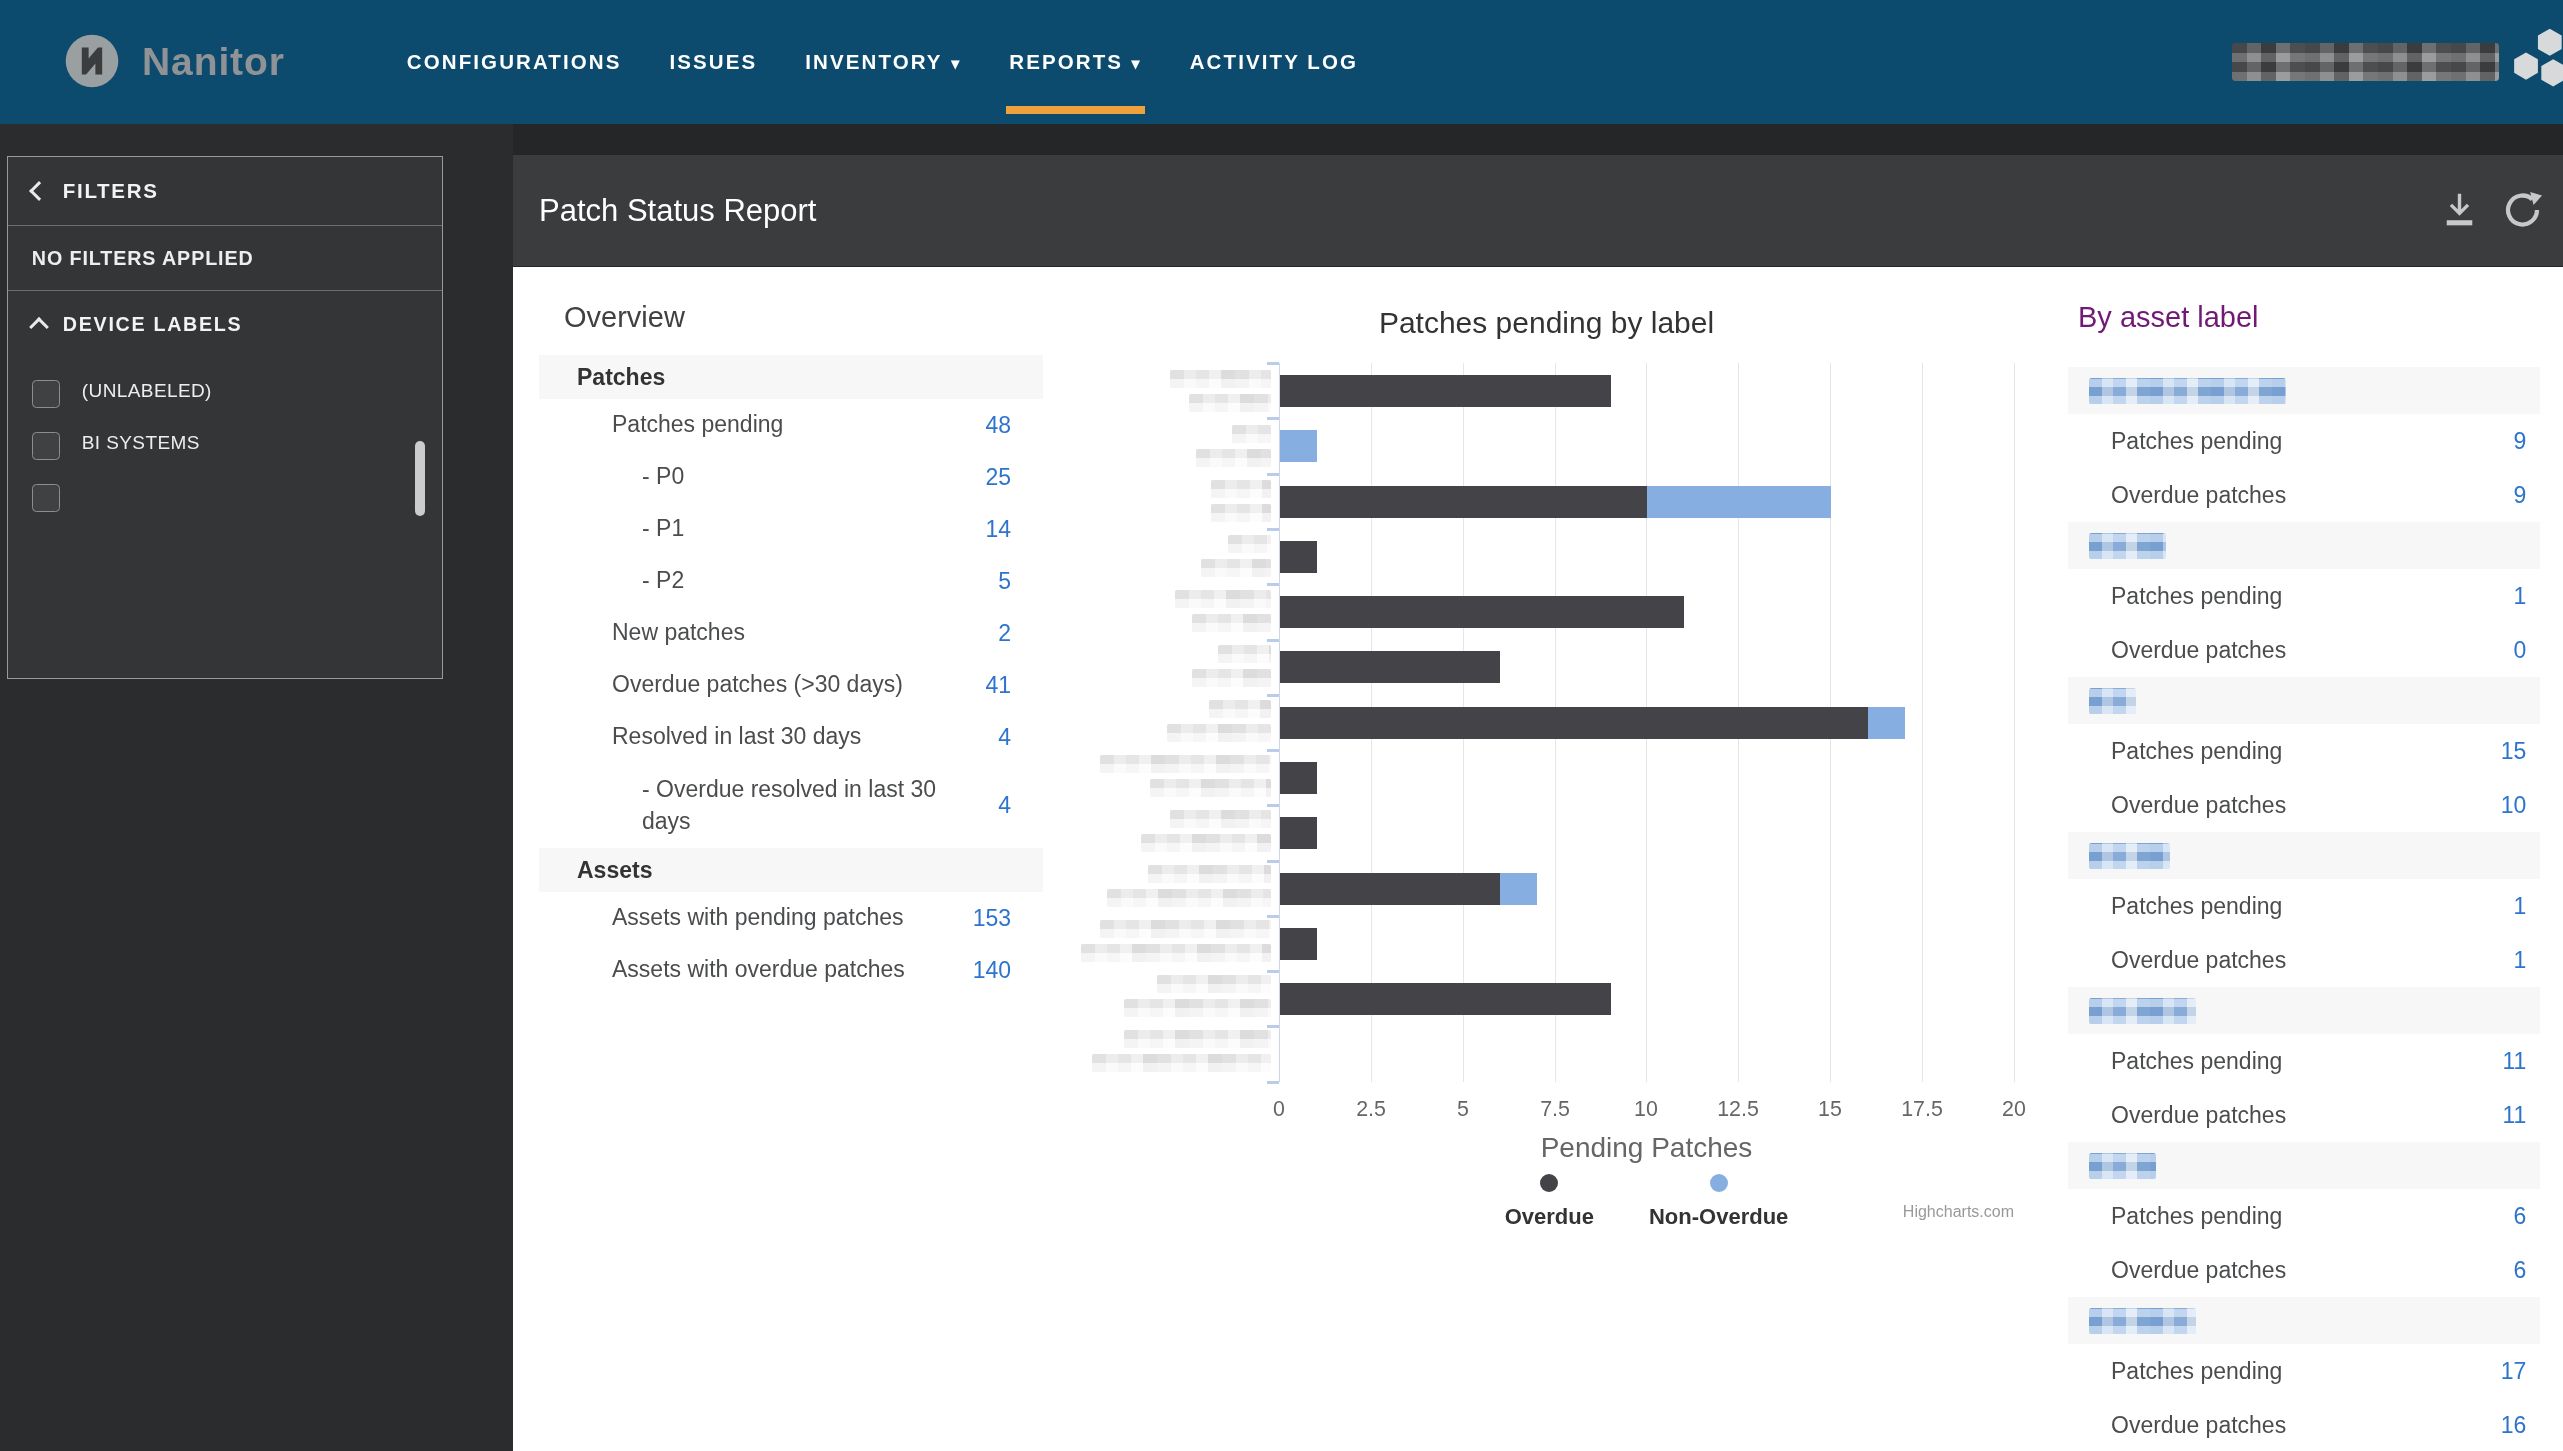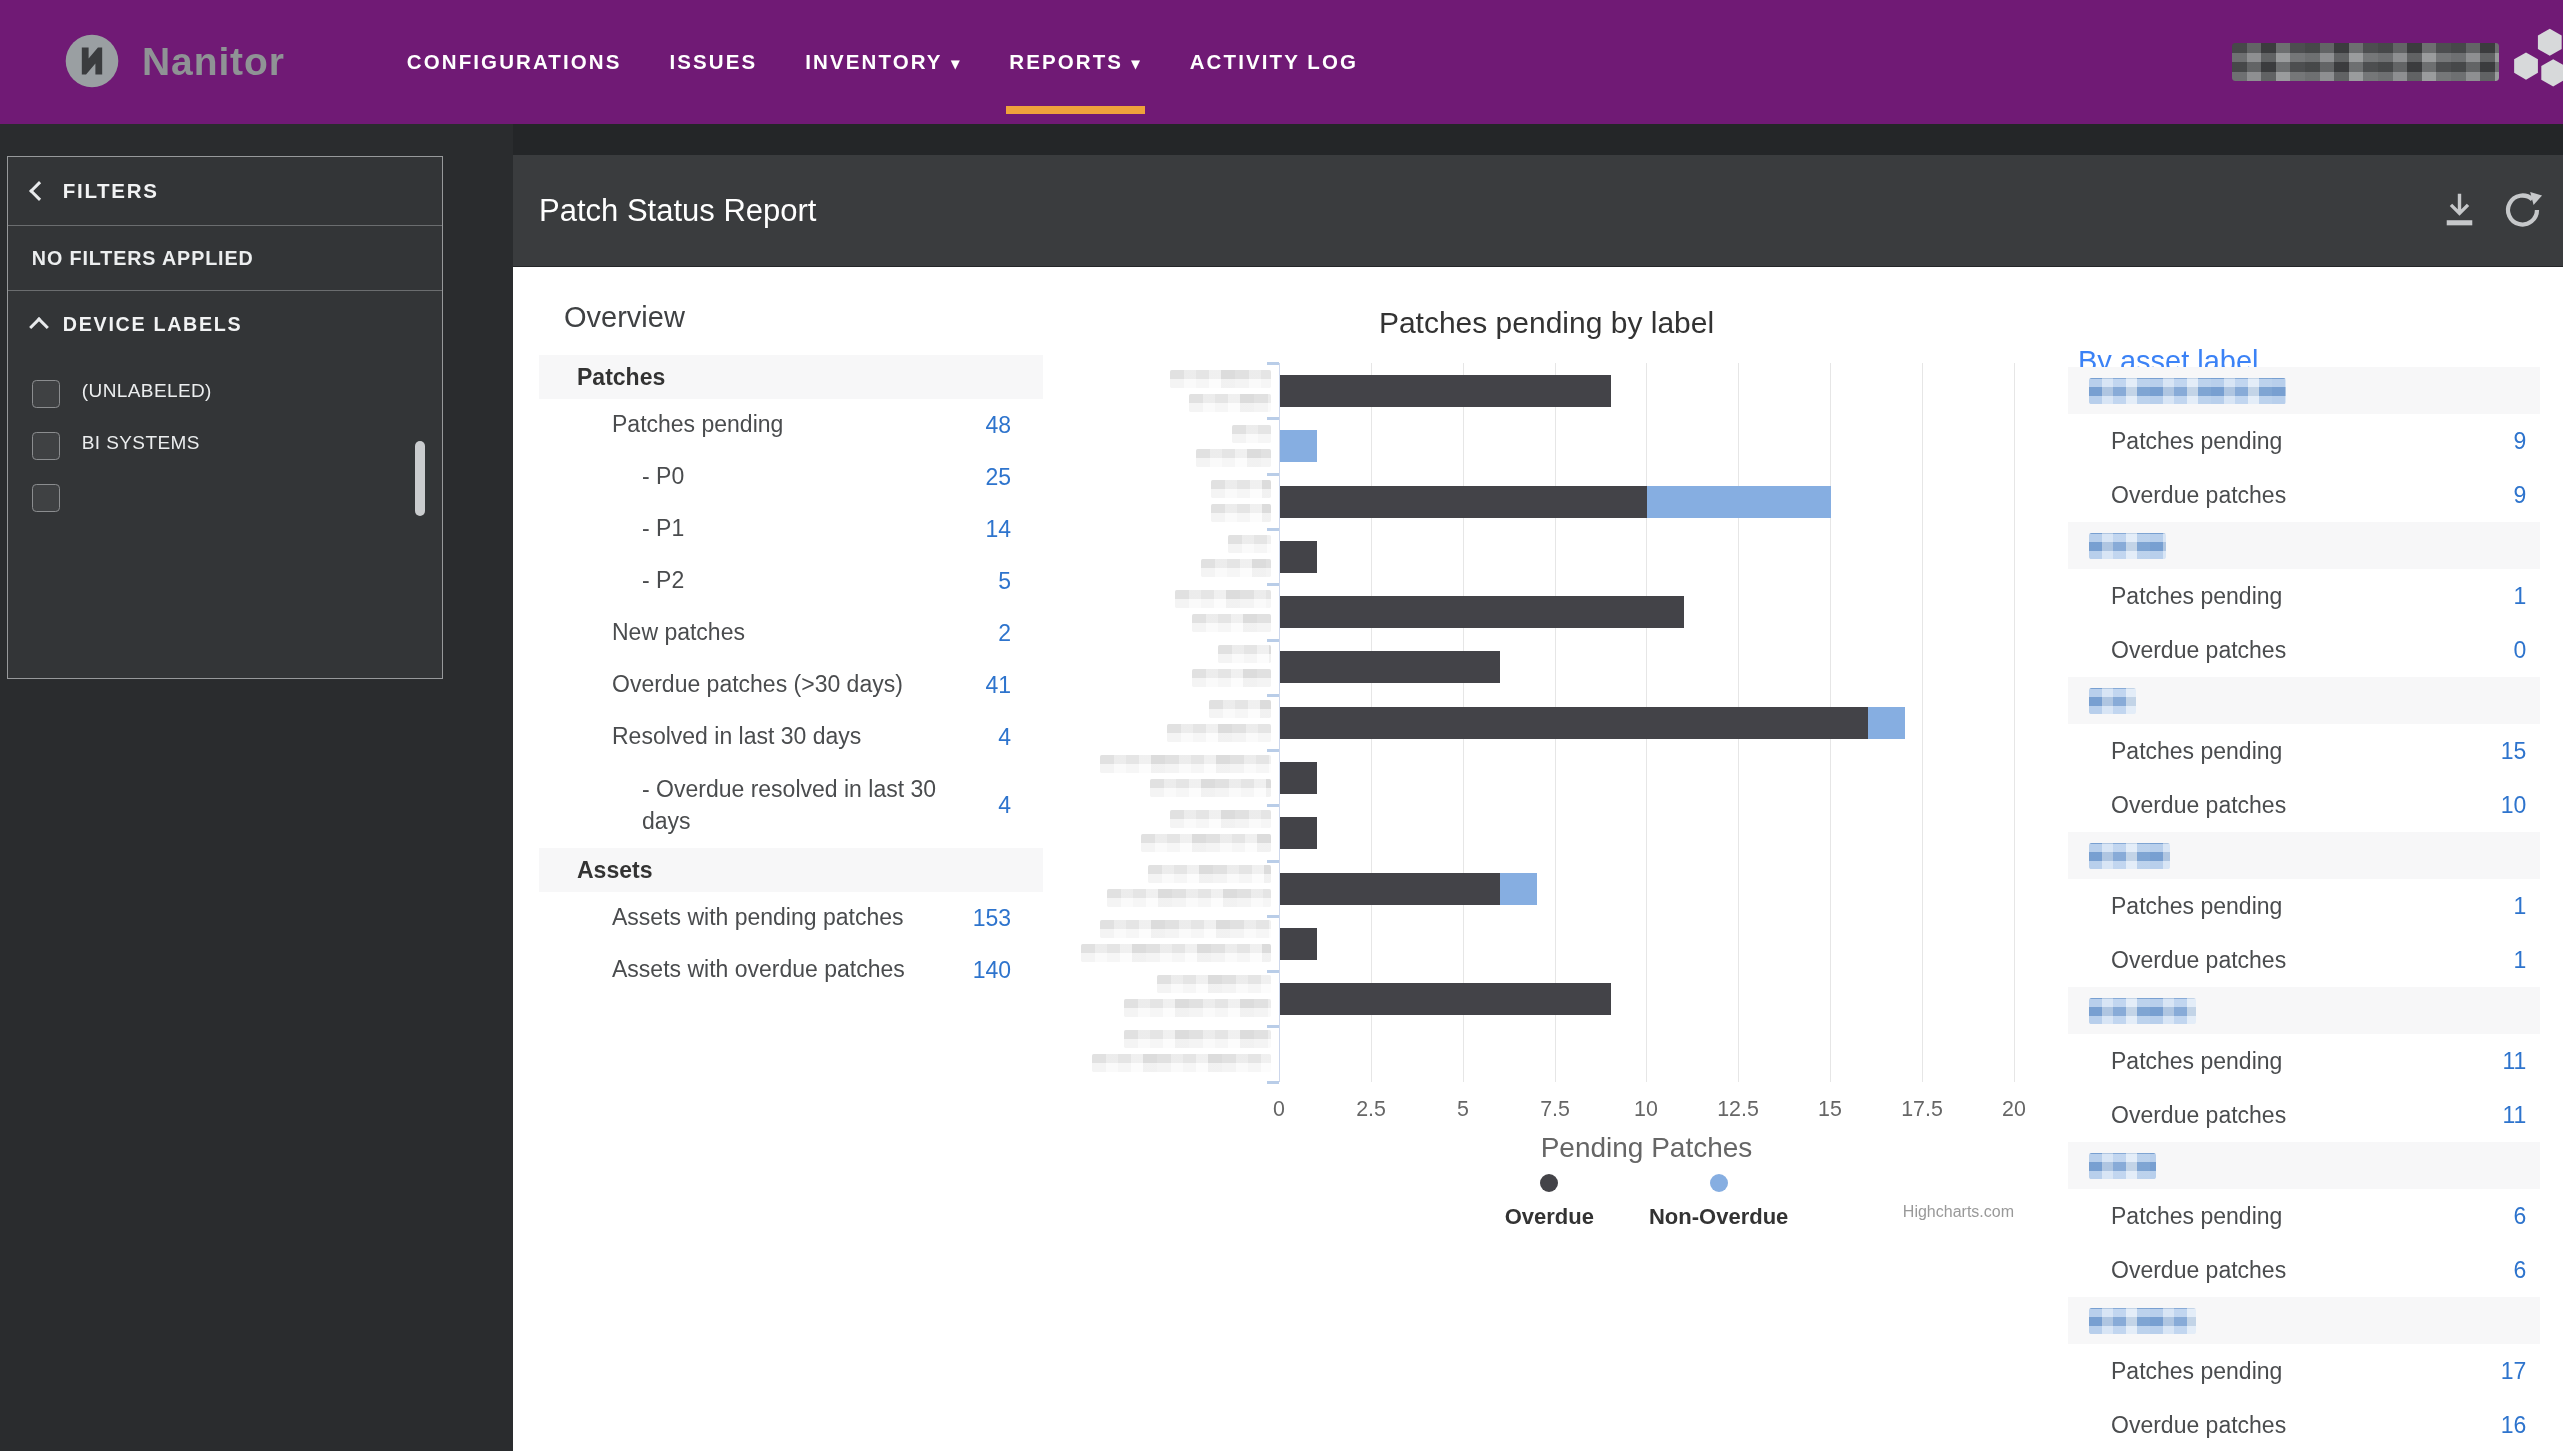--- a/index.html
+++ b/index.html
@@ -2,21 +2,21 @@
 <html style="font-size:13.7px"><head>
 <meta charset="utf-8">
 <style>
   html,body{margin:0;padding:0;}
   body{
     width:2563px;height:1452px;position:relative;overflow:hidden;
     background:#ffffff;font-family:"Liberation Sans", sans-serif;
     -webkit-font-smoothing:antialiased;
   }
   
-  .navbar{position:absolute;left:0;top:0;width:2563px;height:124px;background:#701a75;display:flex;align-items:stretch;}
+  .navbar{position:absolute;left:0;top:0;width:2563px;height:124px;background:#0c4a6e;display:flex;align-items:stretch;}
   .brand-wrap{display:flex;align-items:center;gap:22px;padding-left:64px;}
   .brand-text{font-size:39px;font-weight:bold;color:#8f9395;letter-spacing:0.9px;}
   .nav-items{display:flex;align-items:stretch;margin-left:98px;}
   .nav-item{position:relative;display:flex;align-items:center;gap:8.5px;padding:0 24px;color:#ffffff;
     font-size:20.5px;font-weight:bold;letter-spacing:2.1px;cursor:pointer;}
   .nav-item .caret{font-size:16px;margin-top:2.6px;}
   .nav-item.active::after{content:"";position:absolute;left:20.5px;right:20.5px;bottom:10.3px;height:7.7px;background:#efa23b;}
   .nav-user{position:absolute;right:64px;top:43px;width:267px;height:38px;}
   .hex-icon{position:absolute;right:-13.7px;top:27px;width:68px;height:73px;}
   
@@ -90,21 +90,21 @@
   .seg{height:100%;}
   .x-labels{position:absolute;left:766px;top:830px;width:735px;height:26px;}
   .x-labels span{position:absolute;transform:translateX(-50%);font-size:21.4px;color:#666666;}
   .x-axis-title{position:absolute;left:766px;top:865px;width:735px;text-align:center;font-size:28px;color:#666666;}
   .legend{position:absolute;left:766px;top:907px;width:735px;display:flex;justify-content:center;gap:55px;}
   .legend-item{display:flex;align-items:center;gap:12px;cursor:pointer;flex-direction:column;}
   .legend-dot{width:18px;height:18px;border-radius:50%;}
   .legend-text{font-size:22px;font-weight:bold;color:#333333;}
   .credit{position:absolute;left:766px;top:936px;width:735px;text-align:right;font-size:16px;color:#999999;cursor:pointer;}
   
-  .al-title{position:absolute;left:1565px;top:34px;font-size:29px;color:#3b82f6;margin-top:44px;}
+  .al-title{position:absolute;left:1565px;top:34px;font-size:29px;color:#701a75;}
   .al-table{position:absolute;left:1555px;top:100px;width:472px;}
   .al-header{height:47px;background:#f7f7f8;display:flex;align-items:center;padding-left:20.5px;box-sizing:border-box;}
   .al-blur{height:26px;}
   .al-row{height:54px;display:flex;align-items:center;box-sizing:border-box;}
   .al-row .lbl{font-size:23px;color:#4a4c4e;padding-left:43px;}
   .al-row .val{margin-left:auto;padding-right:13.7px;font-size:23px;color:#2e74cd;}
 </style>
 </head>
 <body>
 

